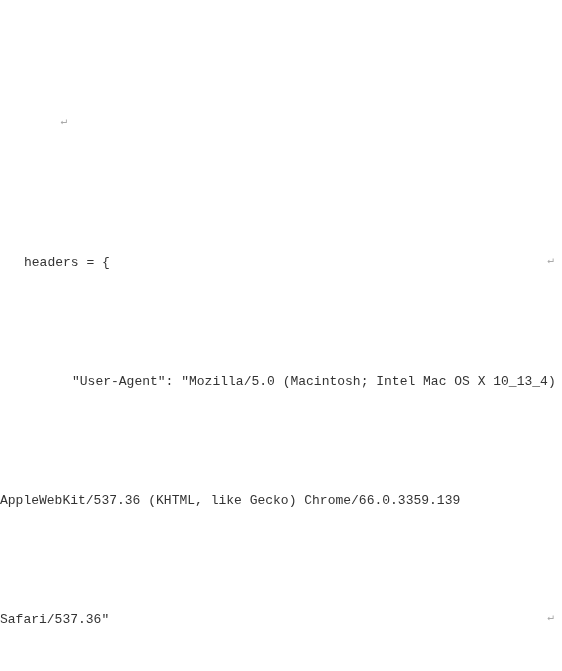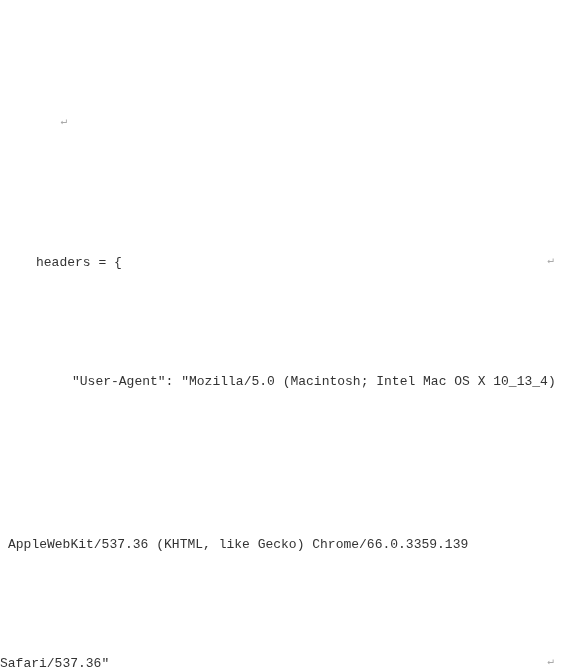--- a/index.html
+++ b/index.html
@@ -37,21 +37,21 @@
       padding-left: 0;
     }
 
     .return-symbol {
       color: #aaaaaa;
       font-size: 11px;
       margin-left: 4px;
       flex-shrink: 0;
     }
 
-    .indent1 { padding-left: 36px; }
+    .indent1 { padding-left: 24px; }
   </style>
 </head>
 <body>
 
 <div class="code-block">
   
   <div class="line">
     <span class="line-content" style="padding-left:10px;">
       <span class="return-symbol">↵</span>
     </span>
@@ -63,21 +63,21 @@
     <span class="return-symbol" style="margin-right:8px;">↵</span>
   </div>
 
   
   <div class="line">
     <span class="line-content" style="padding-left:72px;">"User-Agent": "Mozilla/5.0 (Macintosh; Intel Mac OS X 10_13_4)</span>
   </div>
 
   
   <div class="line">
-    <span class="line-content" style="padding-left:8px;margin-top:44px;">AppleWebKit/537.36 (KHTML, like Gecko) Chrome/66.0.3359.139</span>
+    <span class="line-content" style="padding-left:0;">AppleWebKit/537.36 (KHTML, like Gecko) Chrome/66.0.3359.139</span>
   </div>
 
   
   <div class="line">
     <span class="line-content" style="padding-left:0;">Safari/537.36"</span>
     <span class="return-symbol" style="margin-right:8px;">↵</span>
   </div>
 
   
   

